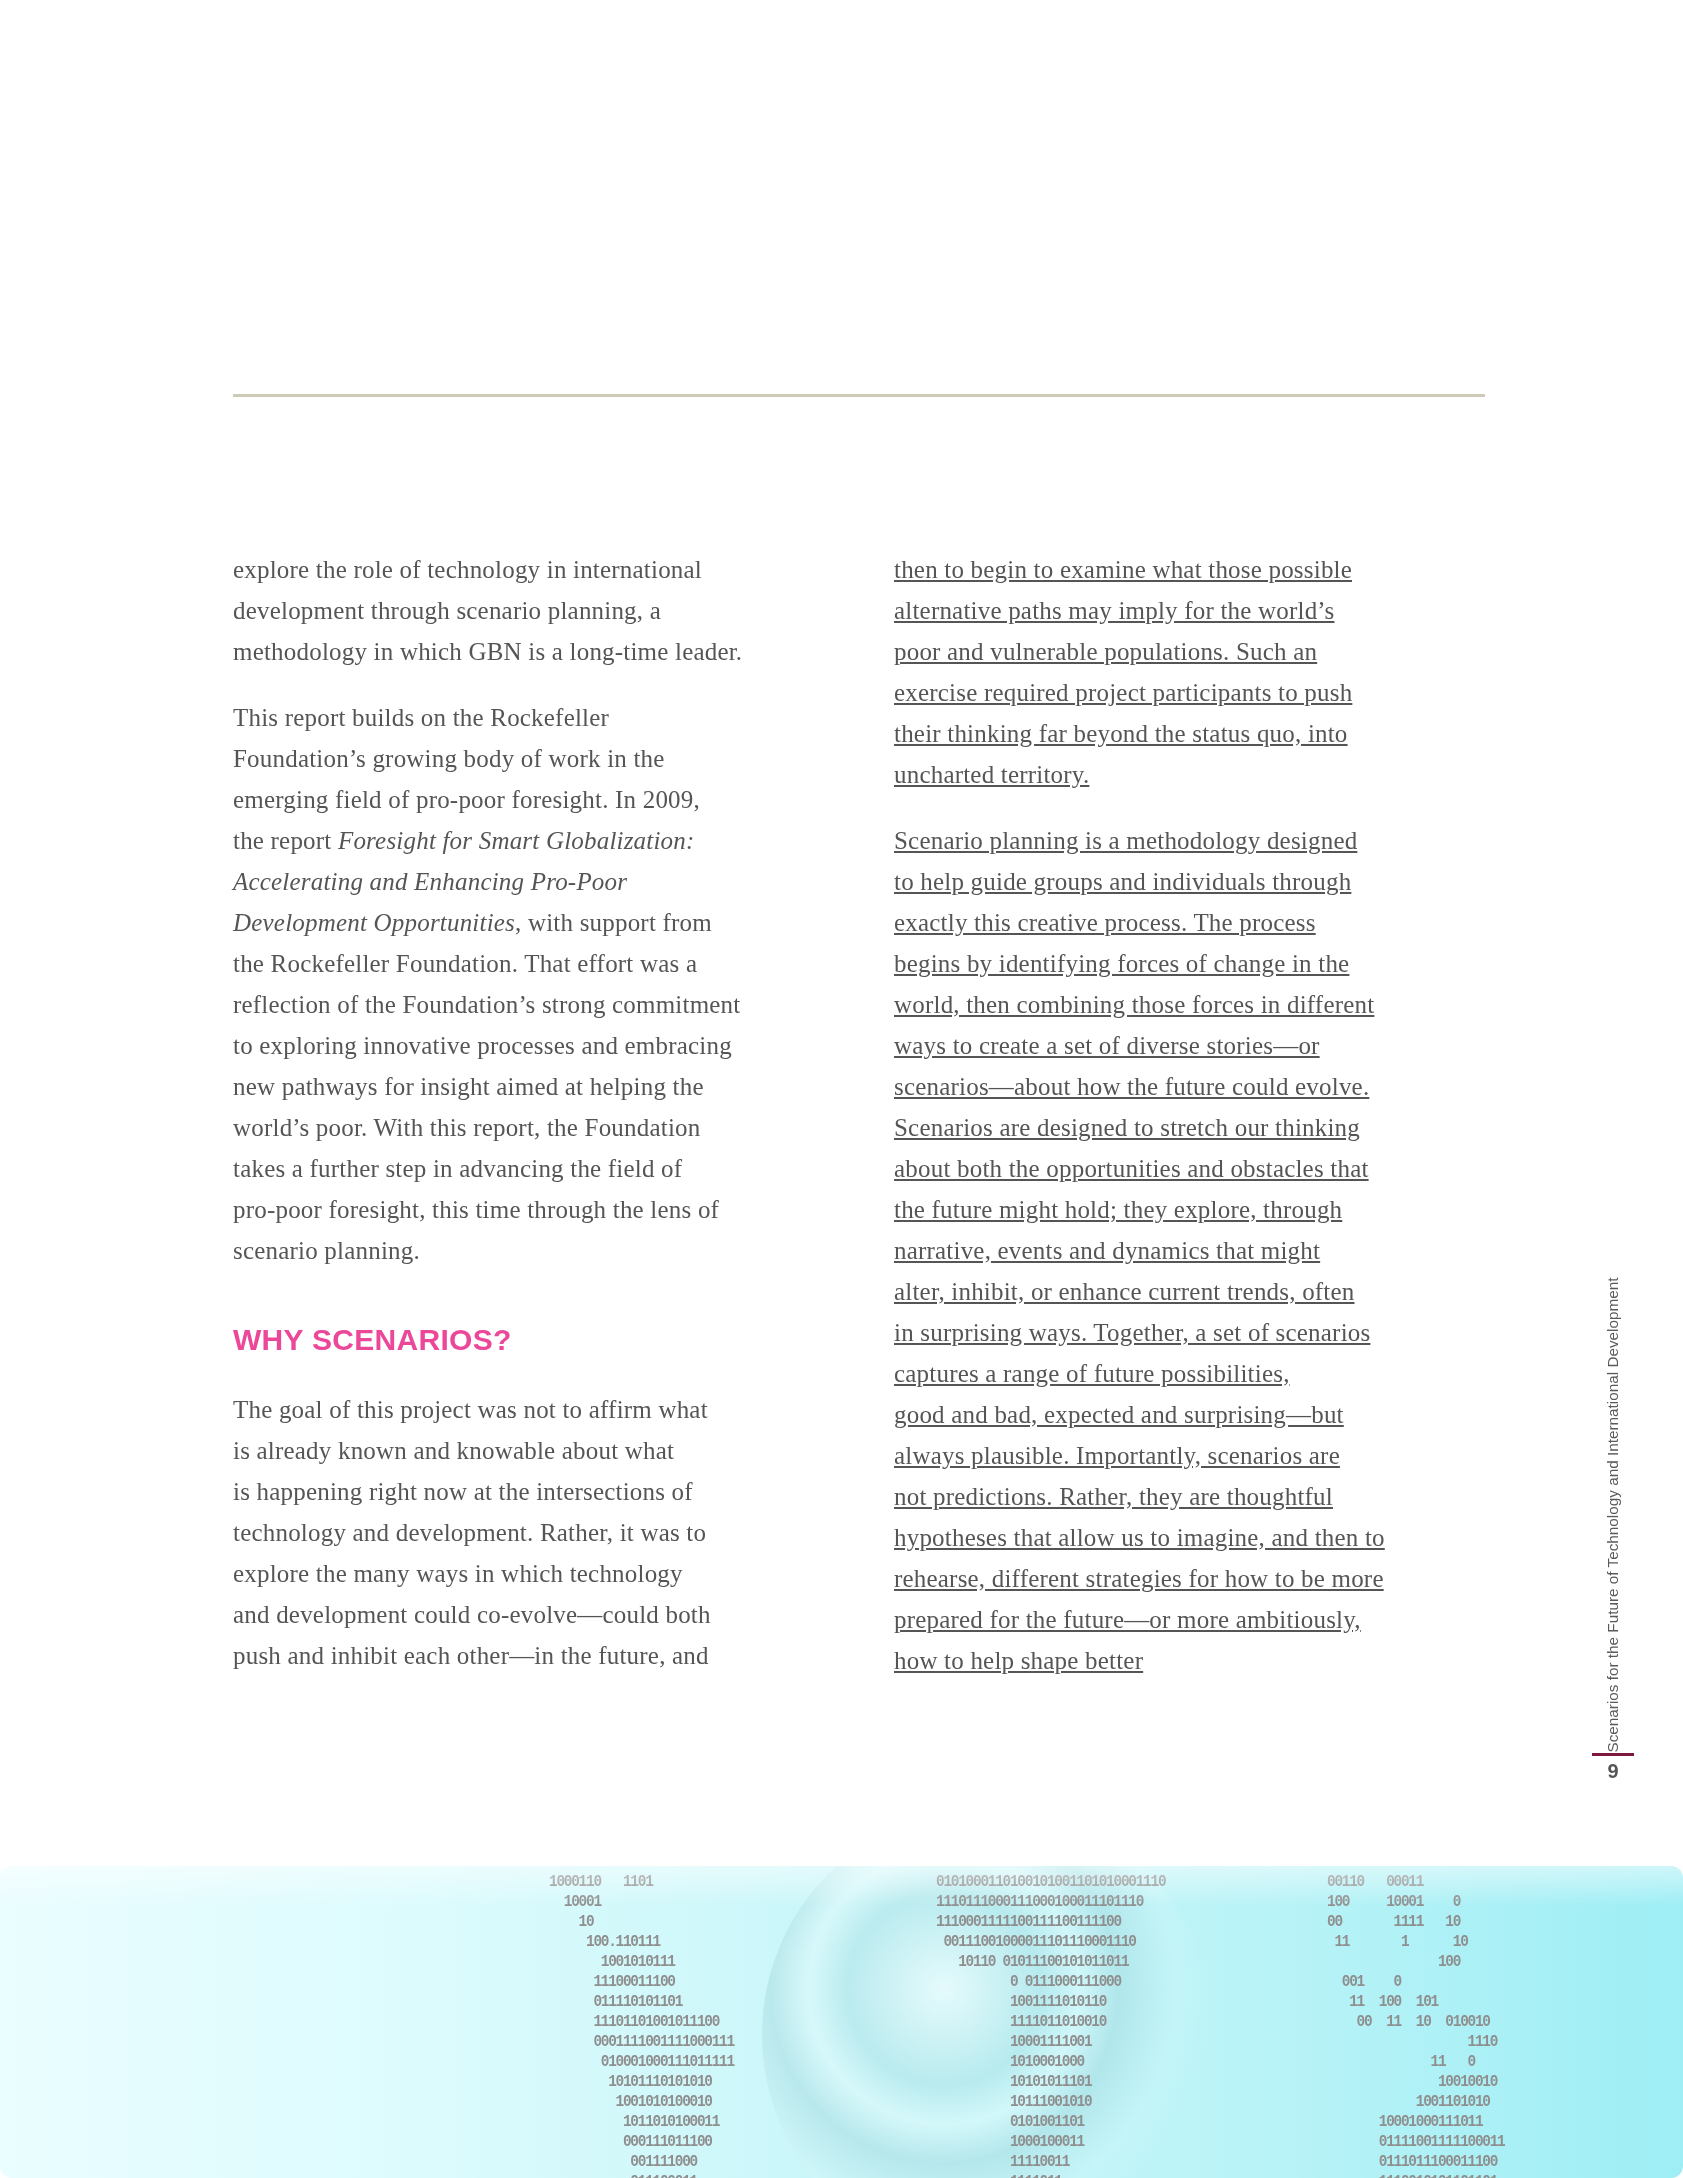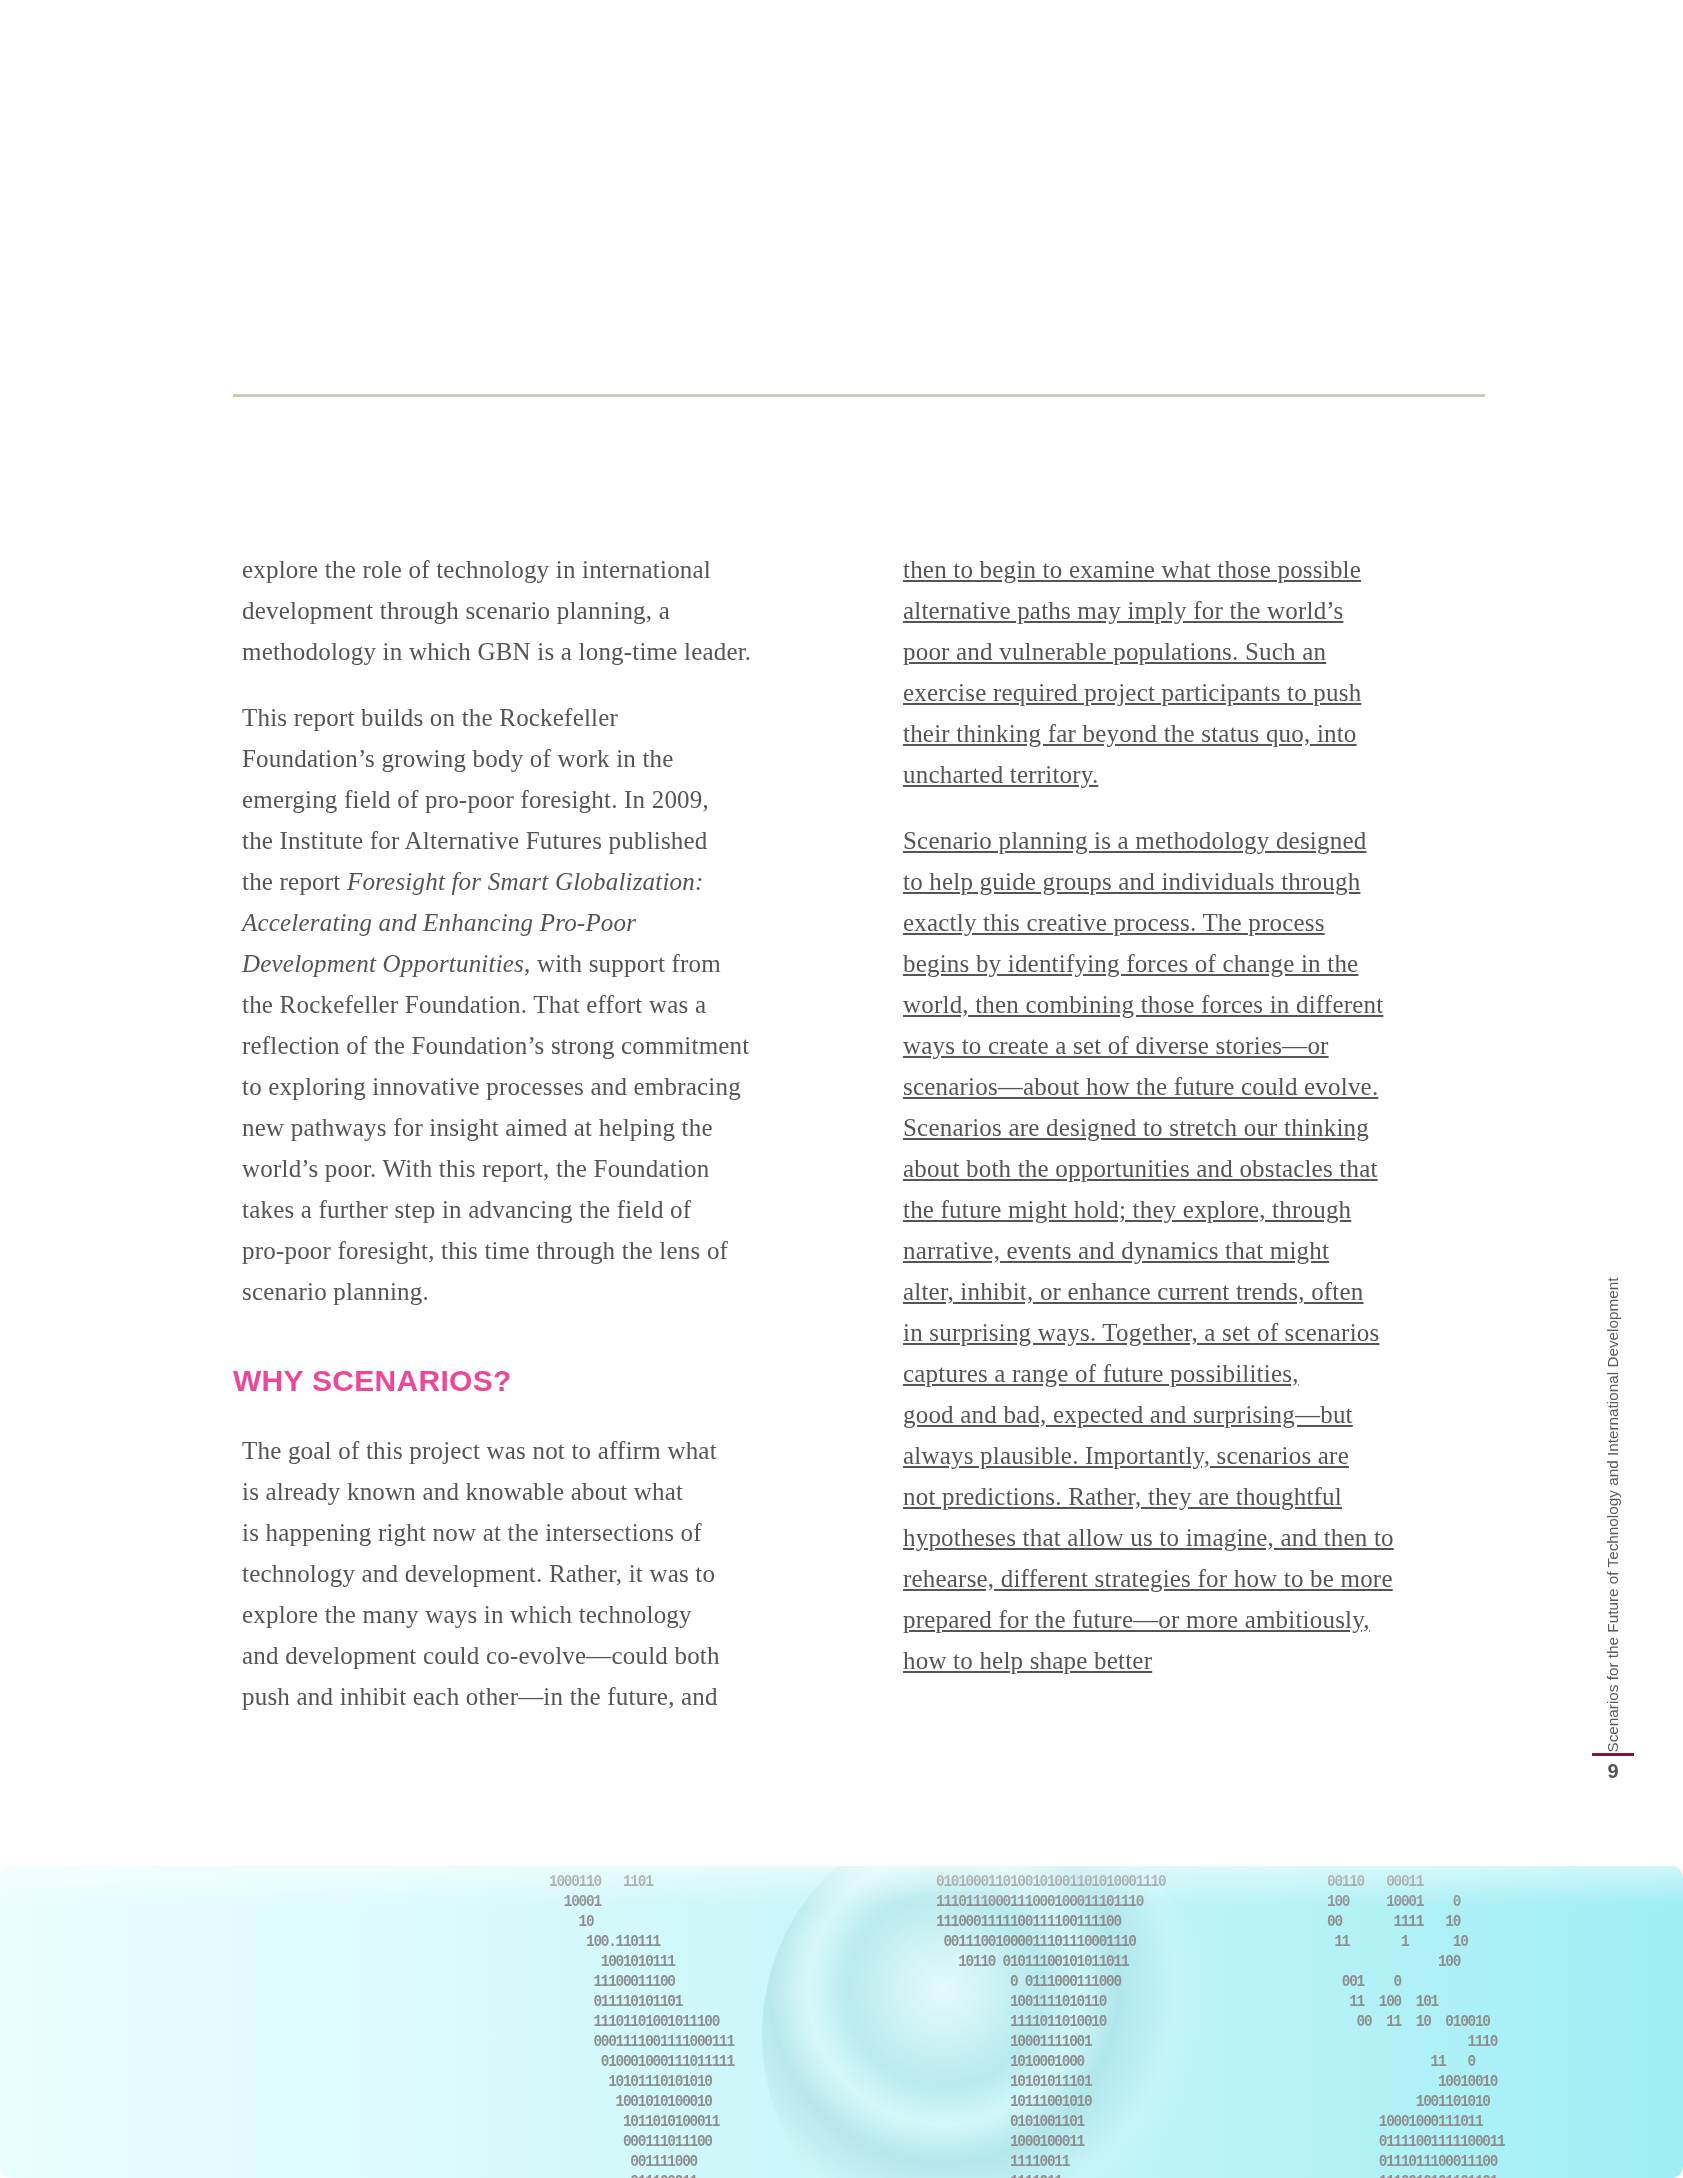--- a/index.html
+++ b/index.html
@@ -3,21 +3,21 @@
 <meta charset="utf-8">
 <style>
   html, body { margin:0; padding:0; }
   body { width:1683px; height:2178px; position:relative; background:#ffffff; overflow:hidden; }
   .rule { position:absolute; left:233px; top:394px; width:1252px; height:3px; background:#cdcab8; }
   .col { position:absolute; top:549px; width:594px;
          font-family:"Liberation Serif","DejaVu Serif",serif; font-size:25px; line-height:41px;
          color:#555555; letter-spacing:0.2px; }
   .col-left { left:233px; }
   .col-right { left:894px; width:604px;text-decoration:underline; }
-  .col p { margin:0 0 25px 9px; }
+  .col p { margin:0 0 25px 0; }
   .col .line { display:block; white-space:nowrap; }
   .col em { }
   .heading { font-family:"Liberation Sans","DejaVu Sans",sans-serif; font-weight:bold; font-size:30px;
              color:#ec4899; margin:49px 0 29px 0; line-height:40px; letter-spacing:0.3px; }
   .side { position:absolute; left:1592px; top:1287px; width:42px; height:455px; }
   .side-text { position:absolute; left:21px; top:228px; transform:translate(-50%,-50%) rotate(-90deg);
                white-space:nowrap; font-family:"Liberation Sans","DejaVu Sans",sans-serif; font-size:15.3px;
                color:#5a5a5a; letter-spacing:0px; font-stretch:condensed; }
   .page-rule { position:absolute; left:1592px; top:1753px; width:42px; height:3px; background:#7d1740; }
   .page-num { position:absolute; left:1592px; top:1760px; width:42px; text-align:center;
@@ -41,21 +41,20 @@
 <div class="col col-left">
   <p>
     <span class="line">explore the role of technology in international</span>
     <span class="line">development through scenario planning, a</span>
     <span class="line">methodology in which GBN is a long-time leader.</span>
   </p>
   <p>
     <span class="line">This report builds on the Rockefeller</span>
     <span class="line">Foundation’s growing body of work in the</span>
     <span class="line">emerging field of pro-poor foresight. In 2009,</span>
-    <span class="line">the Institute for Alternative Futures published</span>
     <span class="line"><span>the report </span><em>Foresight for Smart Globalization:</em></span>
     <span class="line"><em>Accelerating and Enhancing Pro-Poor</em></span>
     <span class="line"><em>Development Opportunities</em><span>, with support from</span></span>
     <span class="line">the Rockefeller Foundation. That effort was a</span>
     <span class="line">reflection of the Foundation’s strong commitment</span>
     <span class="line">to exploring innovative processes and embracing</span>
     <span class="line">new pathways for insight aimed at helping the</span>
     <span class="line">world’s poor. With this report, the Foundation</span>
     <span class="line">takes a further step in advancing the field of</span>
     <span class="line">pro-poor foresight, this time through the lens of</span>

